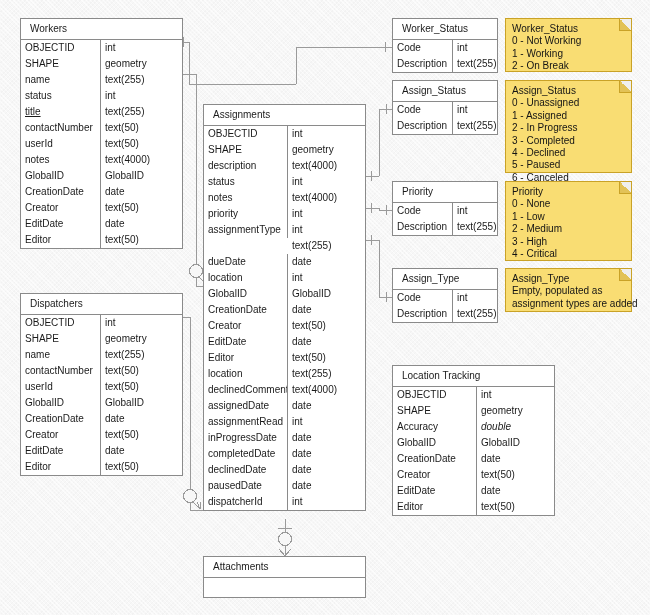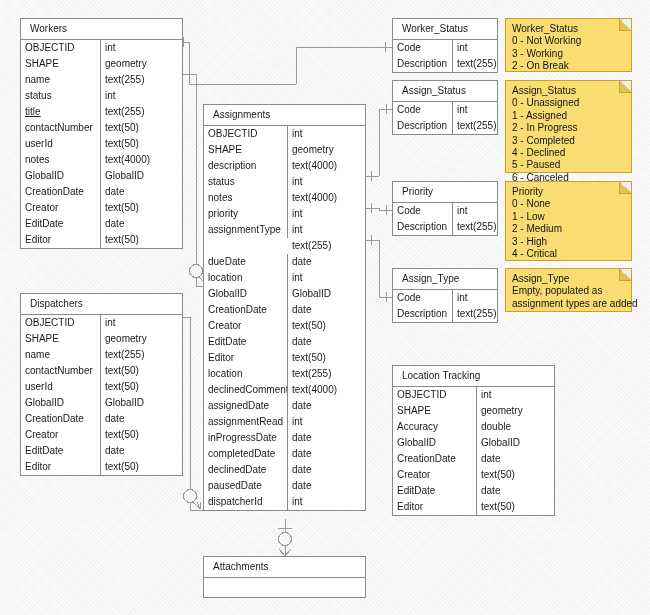--- a/index.html
+++ b/index.html
@@ -393,21 +393,21 @@
           <div class="row">
             <div class="c1" style="width: 84px;">OBJECTID</div>
             <div class="c2" style="width: 77px;">int</div>
           </div>
           <div class="row">
             <div class="c1" style="width: 84px;">SHAPE</div>
             <div class="c2" style="width: 77px;">geometry</div>
           </div>
           <div class="row">
             <div class="c1" style="width: 84px;">Accuracy</div>
-            <div class="c2" style="width: 77px;">double</div>
+            <div class="c2" style="width: 77px; font-style: italic;">double</div>
           </div>
           <div class="row">
             <div class="c1" style="width: 84px;">GlobalID</div>
             <div class="c2" style="width: 77px;">GlobalID</div>
           </div>
           <div class="row">
             <div class="c1" style="width: 84px;">CreationDate</div>
             <div class="c2" style="width: 77px;">date</div>
           </div>
           <div class="row">
@@ -430,21 +430,21 @@
           <div class="row empty-row"></div>
         </div>
       </div>
     </div>
 
   <div id="notes-host">
       <div class="note" style="left: 505px; top: 18px; width: 127px; height: 54px;">
         <div class="fold"></div>
         <div class="ntitle">Worker_Status</div>
         <div class="nline">0 - Not Working</div>
-        <div class="nline">3 - Working</div>
+        <div class="nline">1 - Working</div>
         <div class="nline">2 - On Break</div>
       </div>
       <div class="note" style="left: 505px; top: 80px; width: 127px; height: 93px;">
         <div class="fold"></div>
         <div class="ntitle">Assign_Status</div>
         <div class="nline">0 - Unassigned</div>
         <div class="nline">1 - Assigned</div>
         <div class="nline">2 - In Progress</div>
         <div class="nline">3 - Completed</div>
         <div class="nline">4 - Declined</div>

